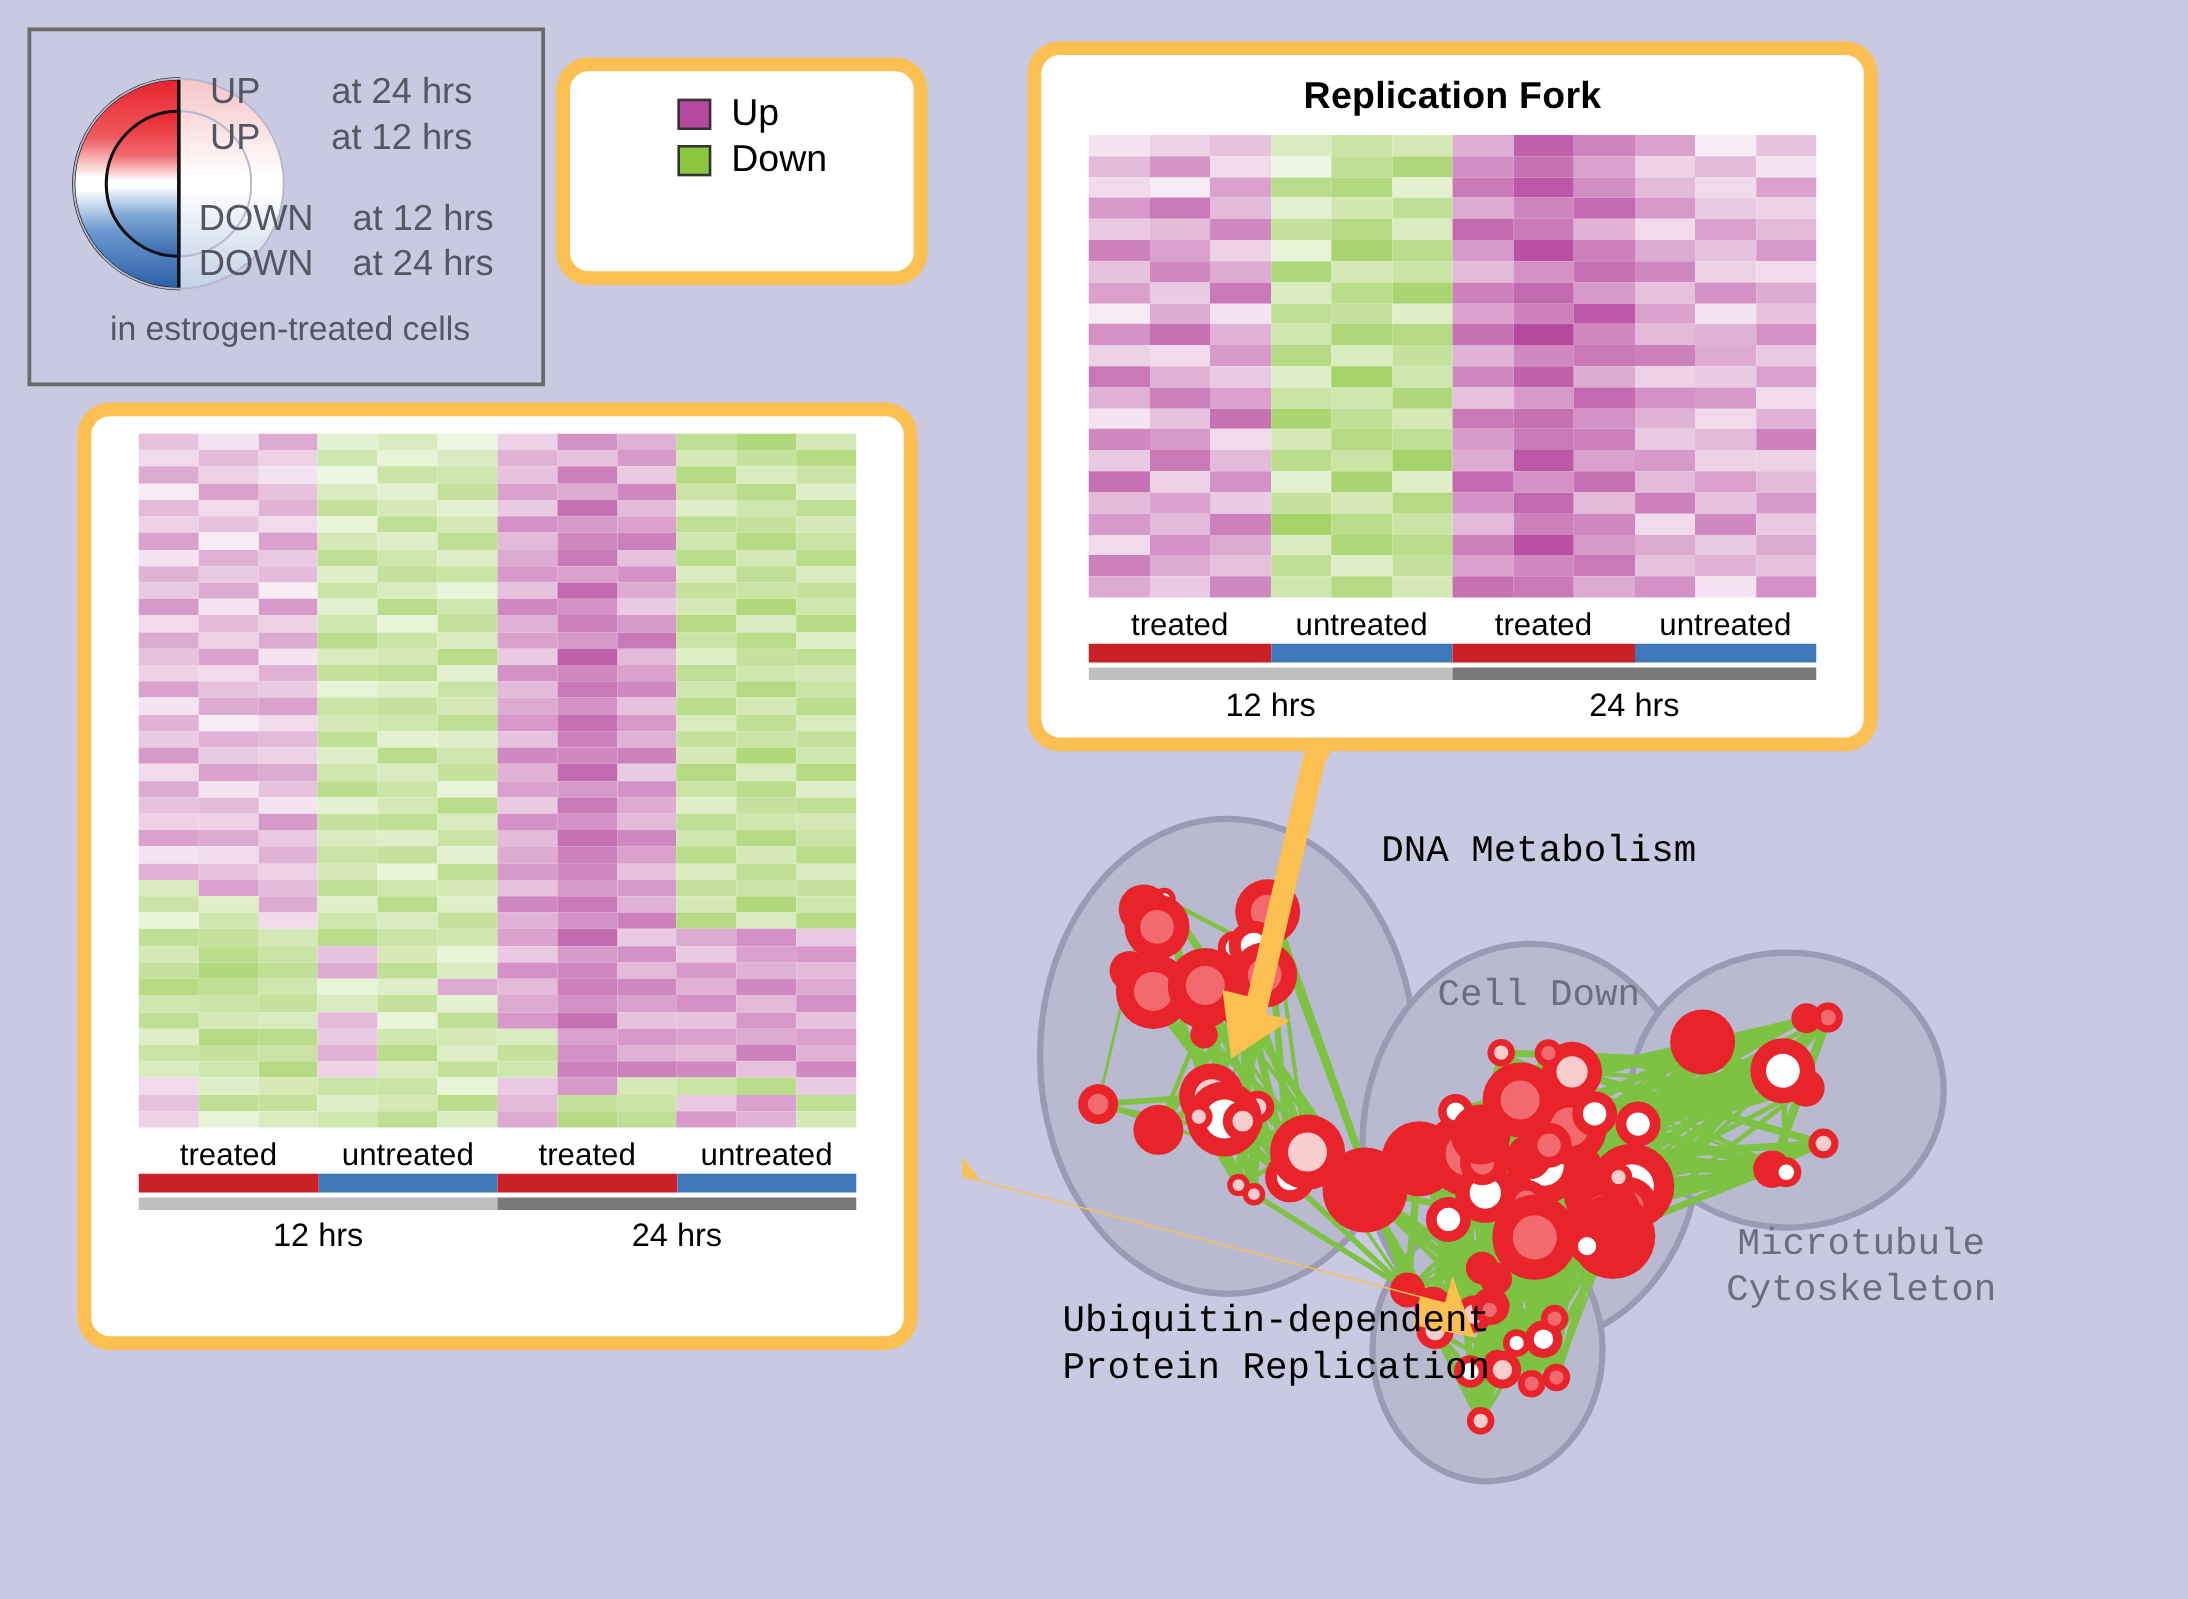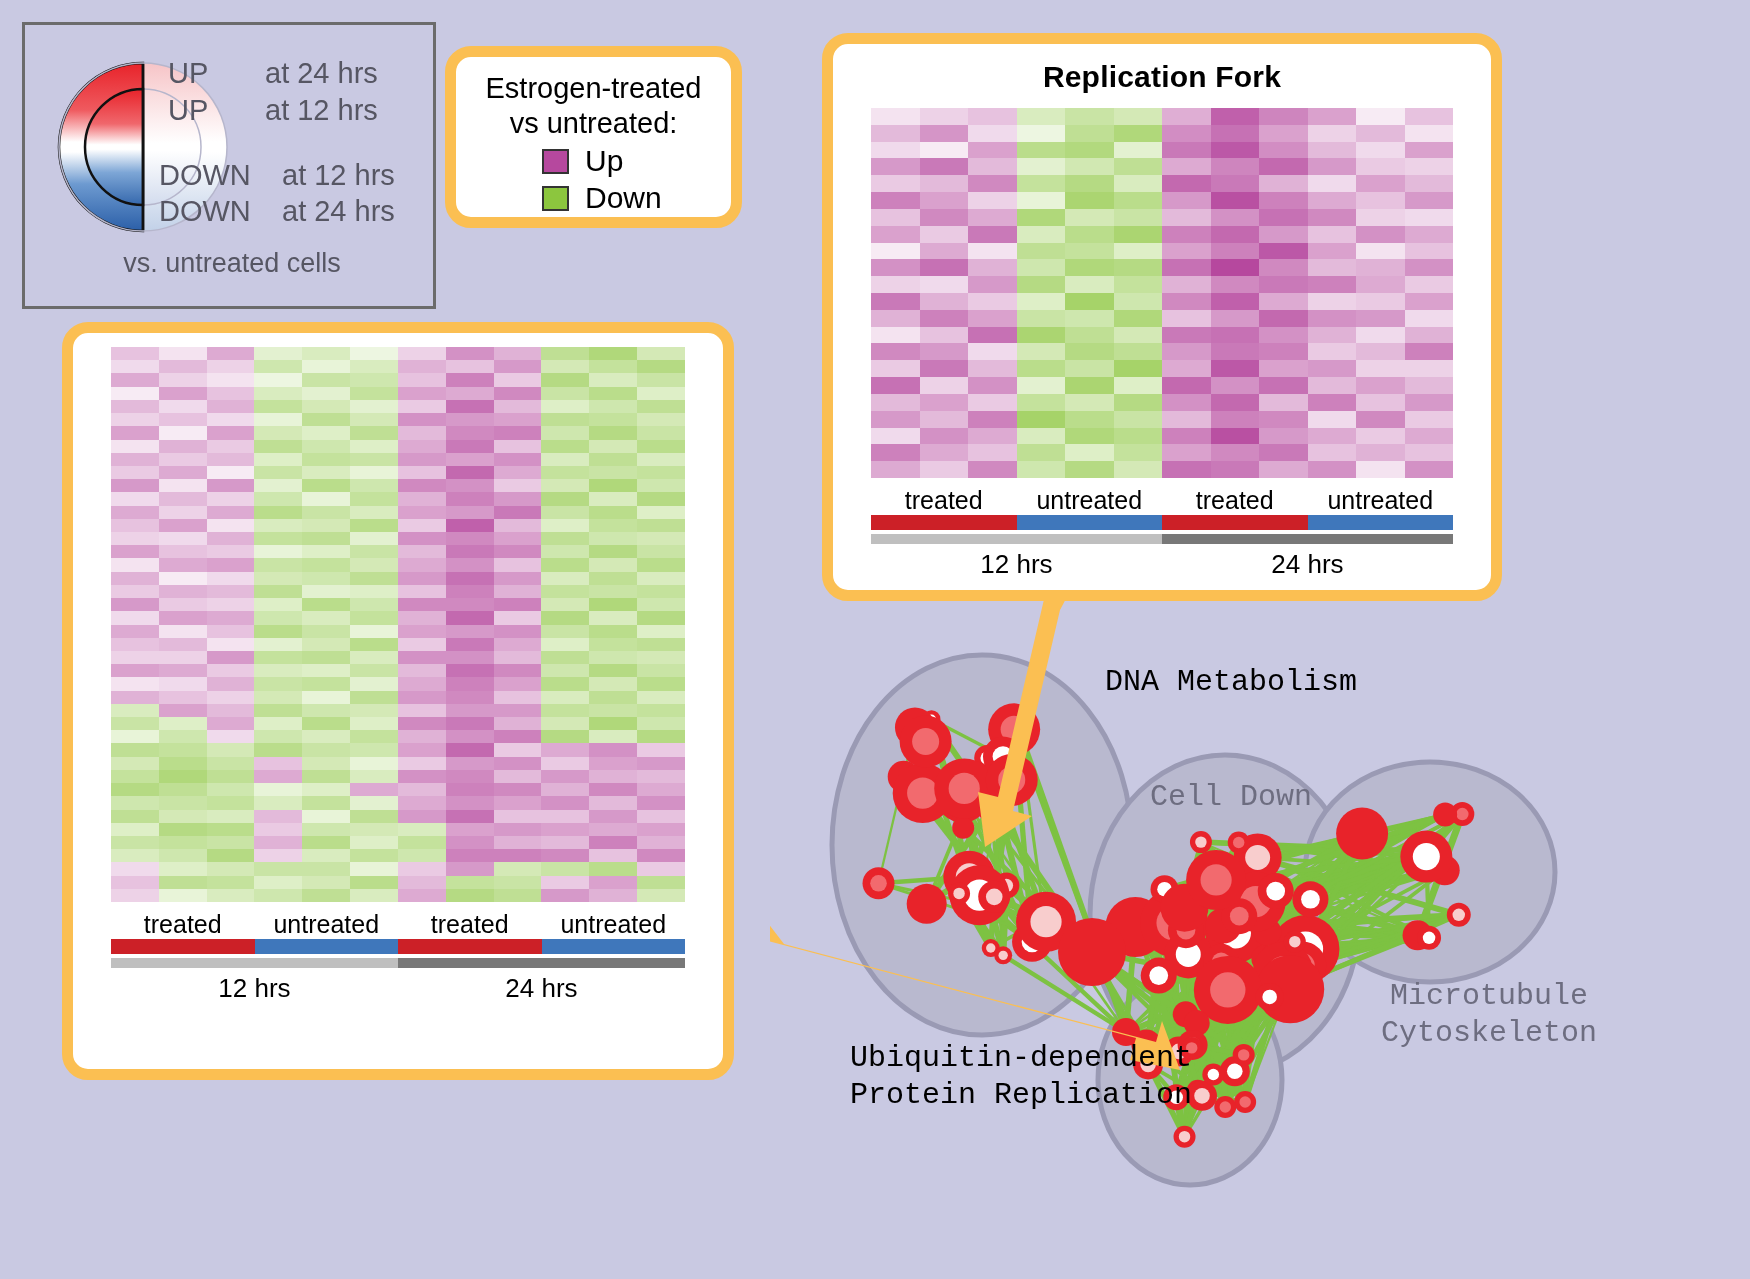--- a/index.html
+++ b/index.html
@@ -123,29 +123,25 @@
   <div class="ring-lab" style="left:143px;top:69px;">UP</div>
   <div class="ring-lab2" style="left:240px;top:69px;">at 12 hrs</div>
 
   <div class="ring-lab" style="left:134px;top:134px;">DOWN</div>
   <div class="ring-lab2" style="left:257px;top:134px;">at 12 hrs</div>
 
   <div class="ring-lab" style="left:134px;top:170px;">DOWN</div>
   <div class="ring-lab2" style="left:257px;top:170px;">at 24 hrs</div>
 
   <div id="ring-caption">
-    <div>vs. untreated cells</div>
+    <div>in estrogen-treated cells</div>
   </div>
 </div>
 
 <div id="estrogen-legend" class="abs panel">
-  <div class="ltitle">
-    <div>Estrogen-treated</div>
-    <div>vs untreated:</div>
-  </div>
   <div class="legend-row">
     <span class="swatch" style="background:#b6489e"></span>
     <span>Up</span>
   </div>
   <div class="legend-row">
     <span class="swatch" style="background:#8cc63e"></span>
     <span>Down</span>
   </div>
 </div>
 

